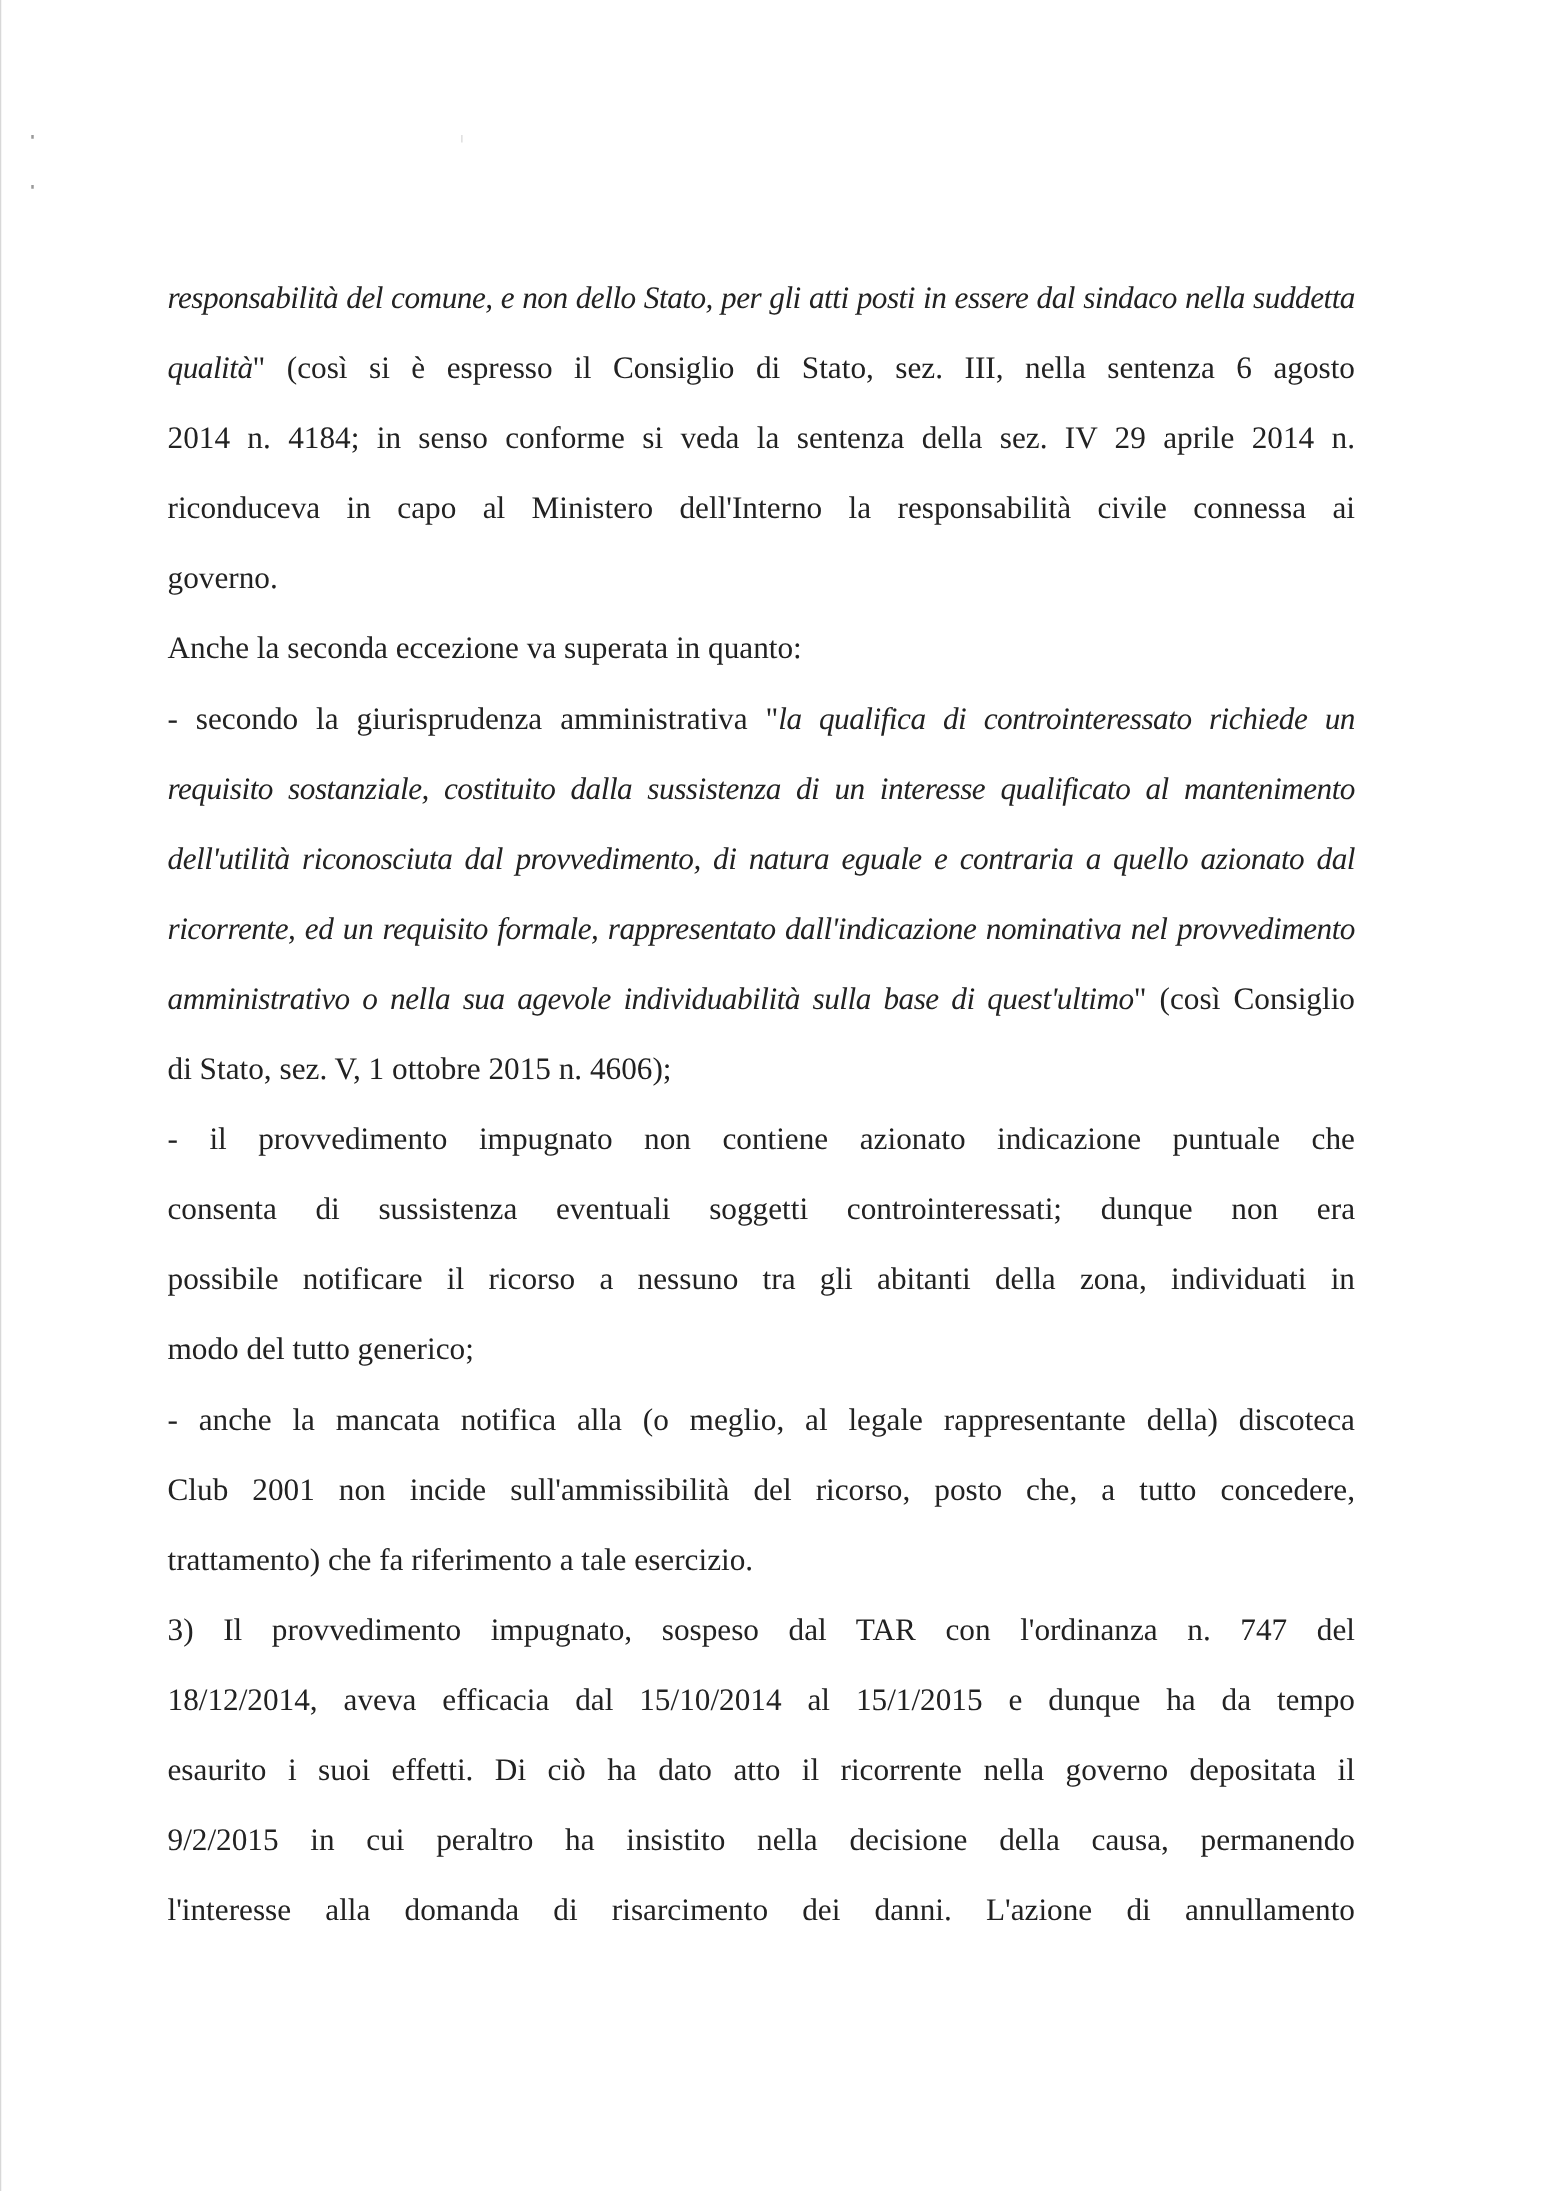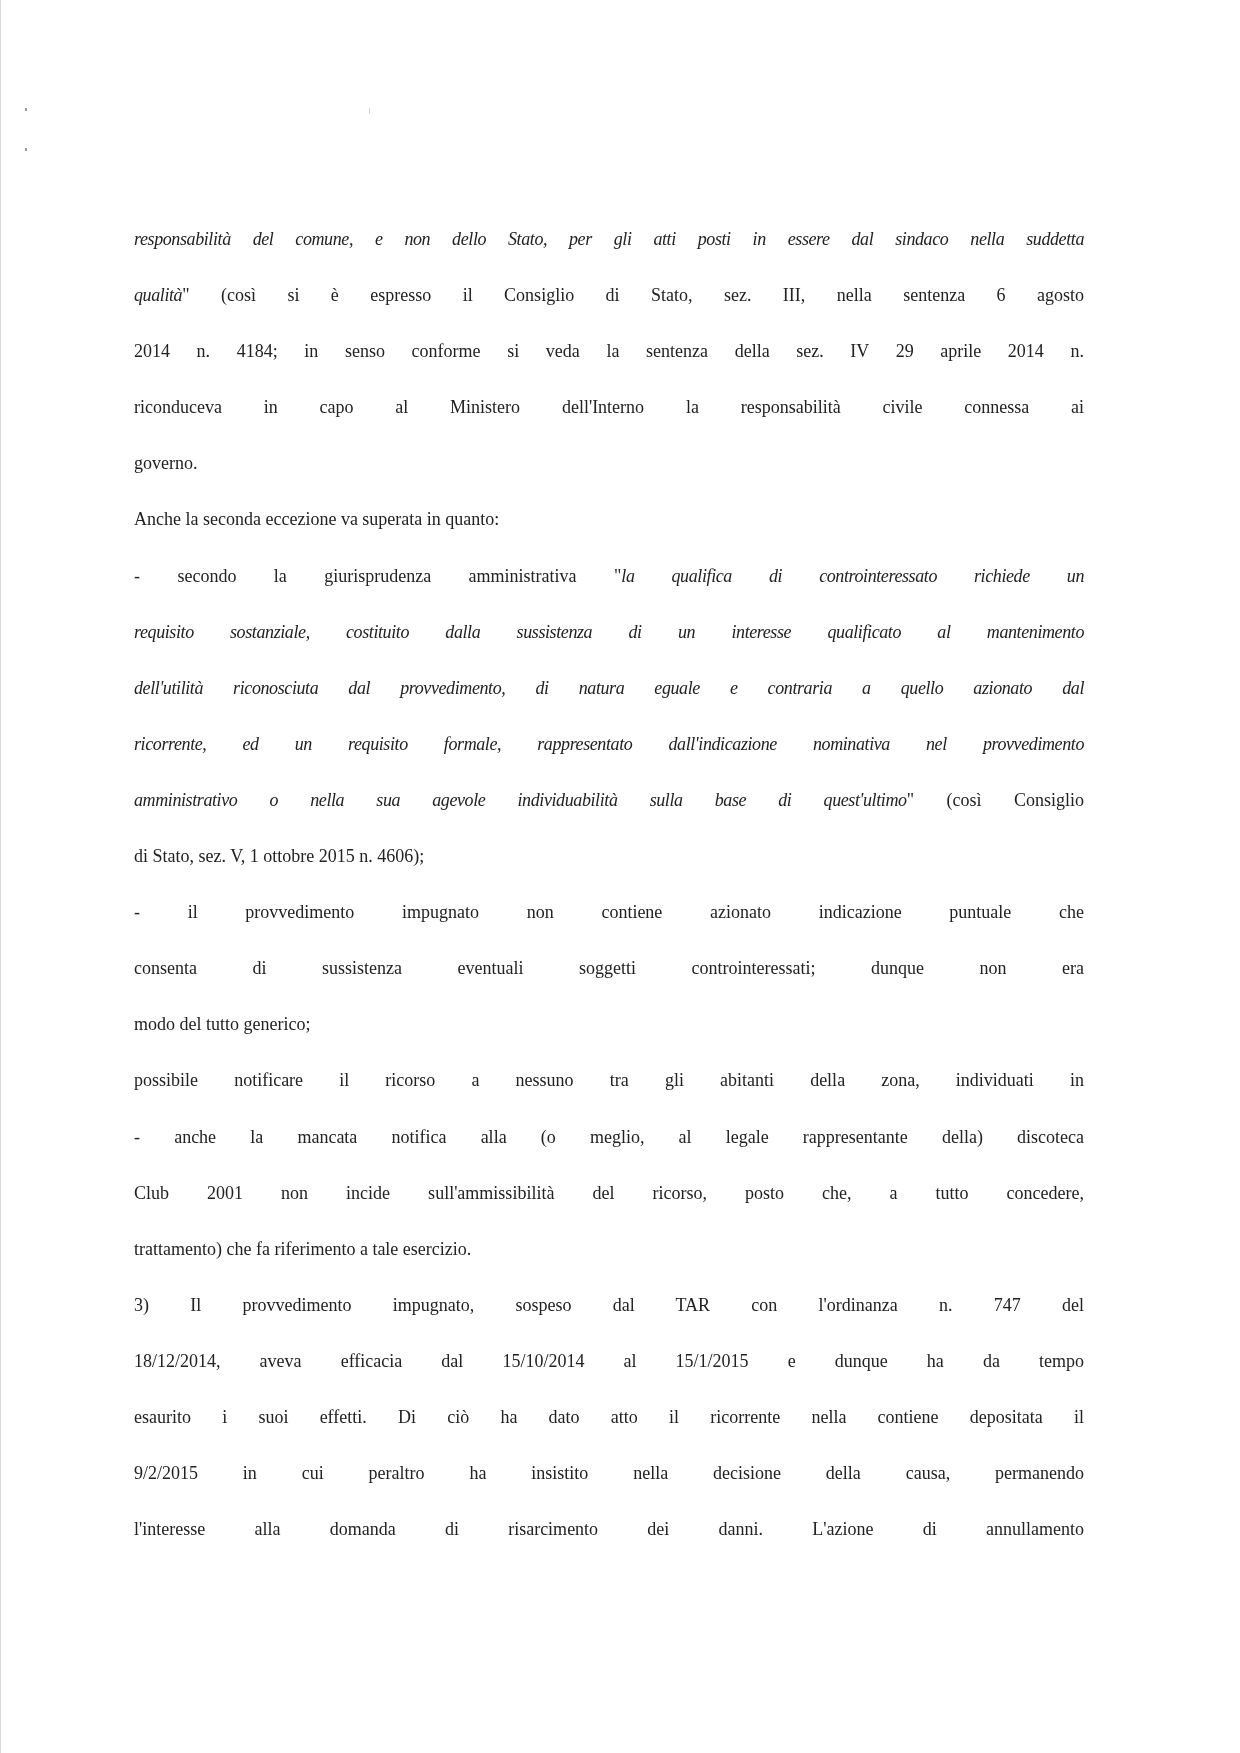--- a/index.html
+++ b/index.html
@@ -26,21 +26,21 @@
     .scan-speck {
       position: absolute;
       background: #9a9a9a;
     }
     .body-text {
       position: absolute;
       left: 133px;
       top: 211px;
       width: 950px;
       font-family: "Liberation Serif", "DejaVu Serif", serif;
-      font-size: 18px;
+      font-size: 25px;
       color: #222222;
       line-height: 56.1px;
     }
     .line {
       display: block;
       white-space: nowrap;
       height: 56.1px;
       text-align: justify;
       text-align-last: justify;
     }
@@ -68,24 +68,24 @@
       <span class="line last"><span>governo.</span></span>
       <span class="line last"><span>Anche la seconda eccezione va superata in quanto:</span></span>
       <span class="line"><span>- secondo la giurisprudenza amministrativa "</span><span class="it">la qualifica di controinteressato richiede un</span></span>
       <span class="line"><span class="it">requisito sostanziale, costituito dalla sussistenza di un interesse qualificato al mantenimento</span></span>
       <span class="line"><span class="it">dell'utilità riconosciuta dal provvedimento, di natura eguale e contraria a quello azionato dal</span></span>
       <span class="line"><span class="it">ricorrente, ed un requisito formale, rappresentato dall'indicazione nominativa nel provvedimento</span></span>
       <span class="line"><span class="it">amministrativo o nella sua agevole individuabilità sulla base di quest'ultimo</span><span>" (così Consiglio</span></span>
       <span class="line last"><span>di Stato, sez. V, 1 ottobre 2015 n. 4606);</span></span>
       <span class="line"><span>- il provvedimento impugnato non contiene azionato indicazione puntuale che</span></span>
       <span class="line"><span>consenta di sussistenza eventuali soggetti controinteressati; dunque non era</span></span>
+      <span class="line"><span>possibile notificare il ricorso a nessuno tra gli abitanti della zona, individuati in</span></span>
       <span class="line last"><span>modo del tutto generico;</span></span>
-      <span class="line"><span>possibile notificare il ricorso a nessuno tra gli abitanti della zona, individuati in</span></span>
       <span class="line"><span>- anche la mancata notifica alla (o meglio, al legale rappresentante della) discoteca</span></span>
       <span class="line"><span>Club 2001 non incide sull'ammissibilità del ricorso, posto che, a tutto concedere,</span></span>
       <span class="line last"><span>trattamento) che fa riferimento a tale esercizio.</span></span>
       <span class="line"><span>3) Il provvedimento impugnato, sospeso dal TAR con l'ordinanza n. 747 del</span></span>
       <span class="line"><span>18/12/2014, aveva efficacia dal 15/10/2014 al 15/1/2015 e dunque ha da tempo</span></span>
-      <span class="line"><span>esaurito i suoi effetti. Di ciò ha dato atto il ricorrente nella contiene depositata il</span></span>
+      <span class="line"><span>esaurito i suoi effetti. Di ciò ha dato atto il ricorrente nella governo depositata il</span></span>
       <span class="line"><span>9/2/2015 in cui peraltro ha insistito nella decisione della causa, permanendo</span></span>
       <span class="line"><span>l'interesse alla domanda di risarcimento dei danni. L'azione di annullamento</span></span>
     </div>
 </div>
 
 </body></html>

